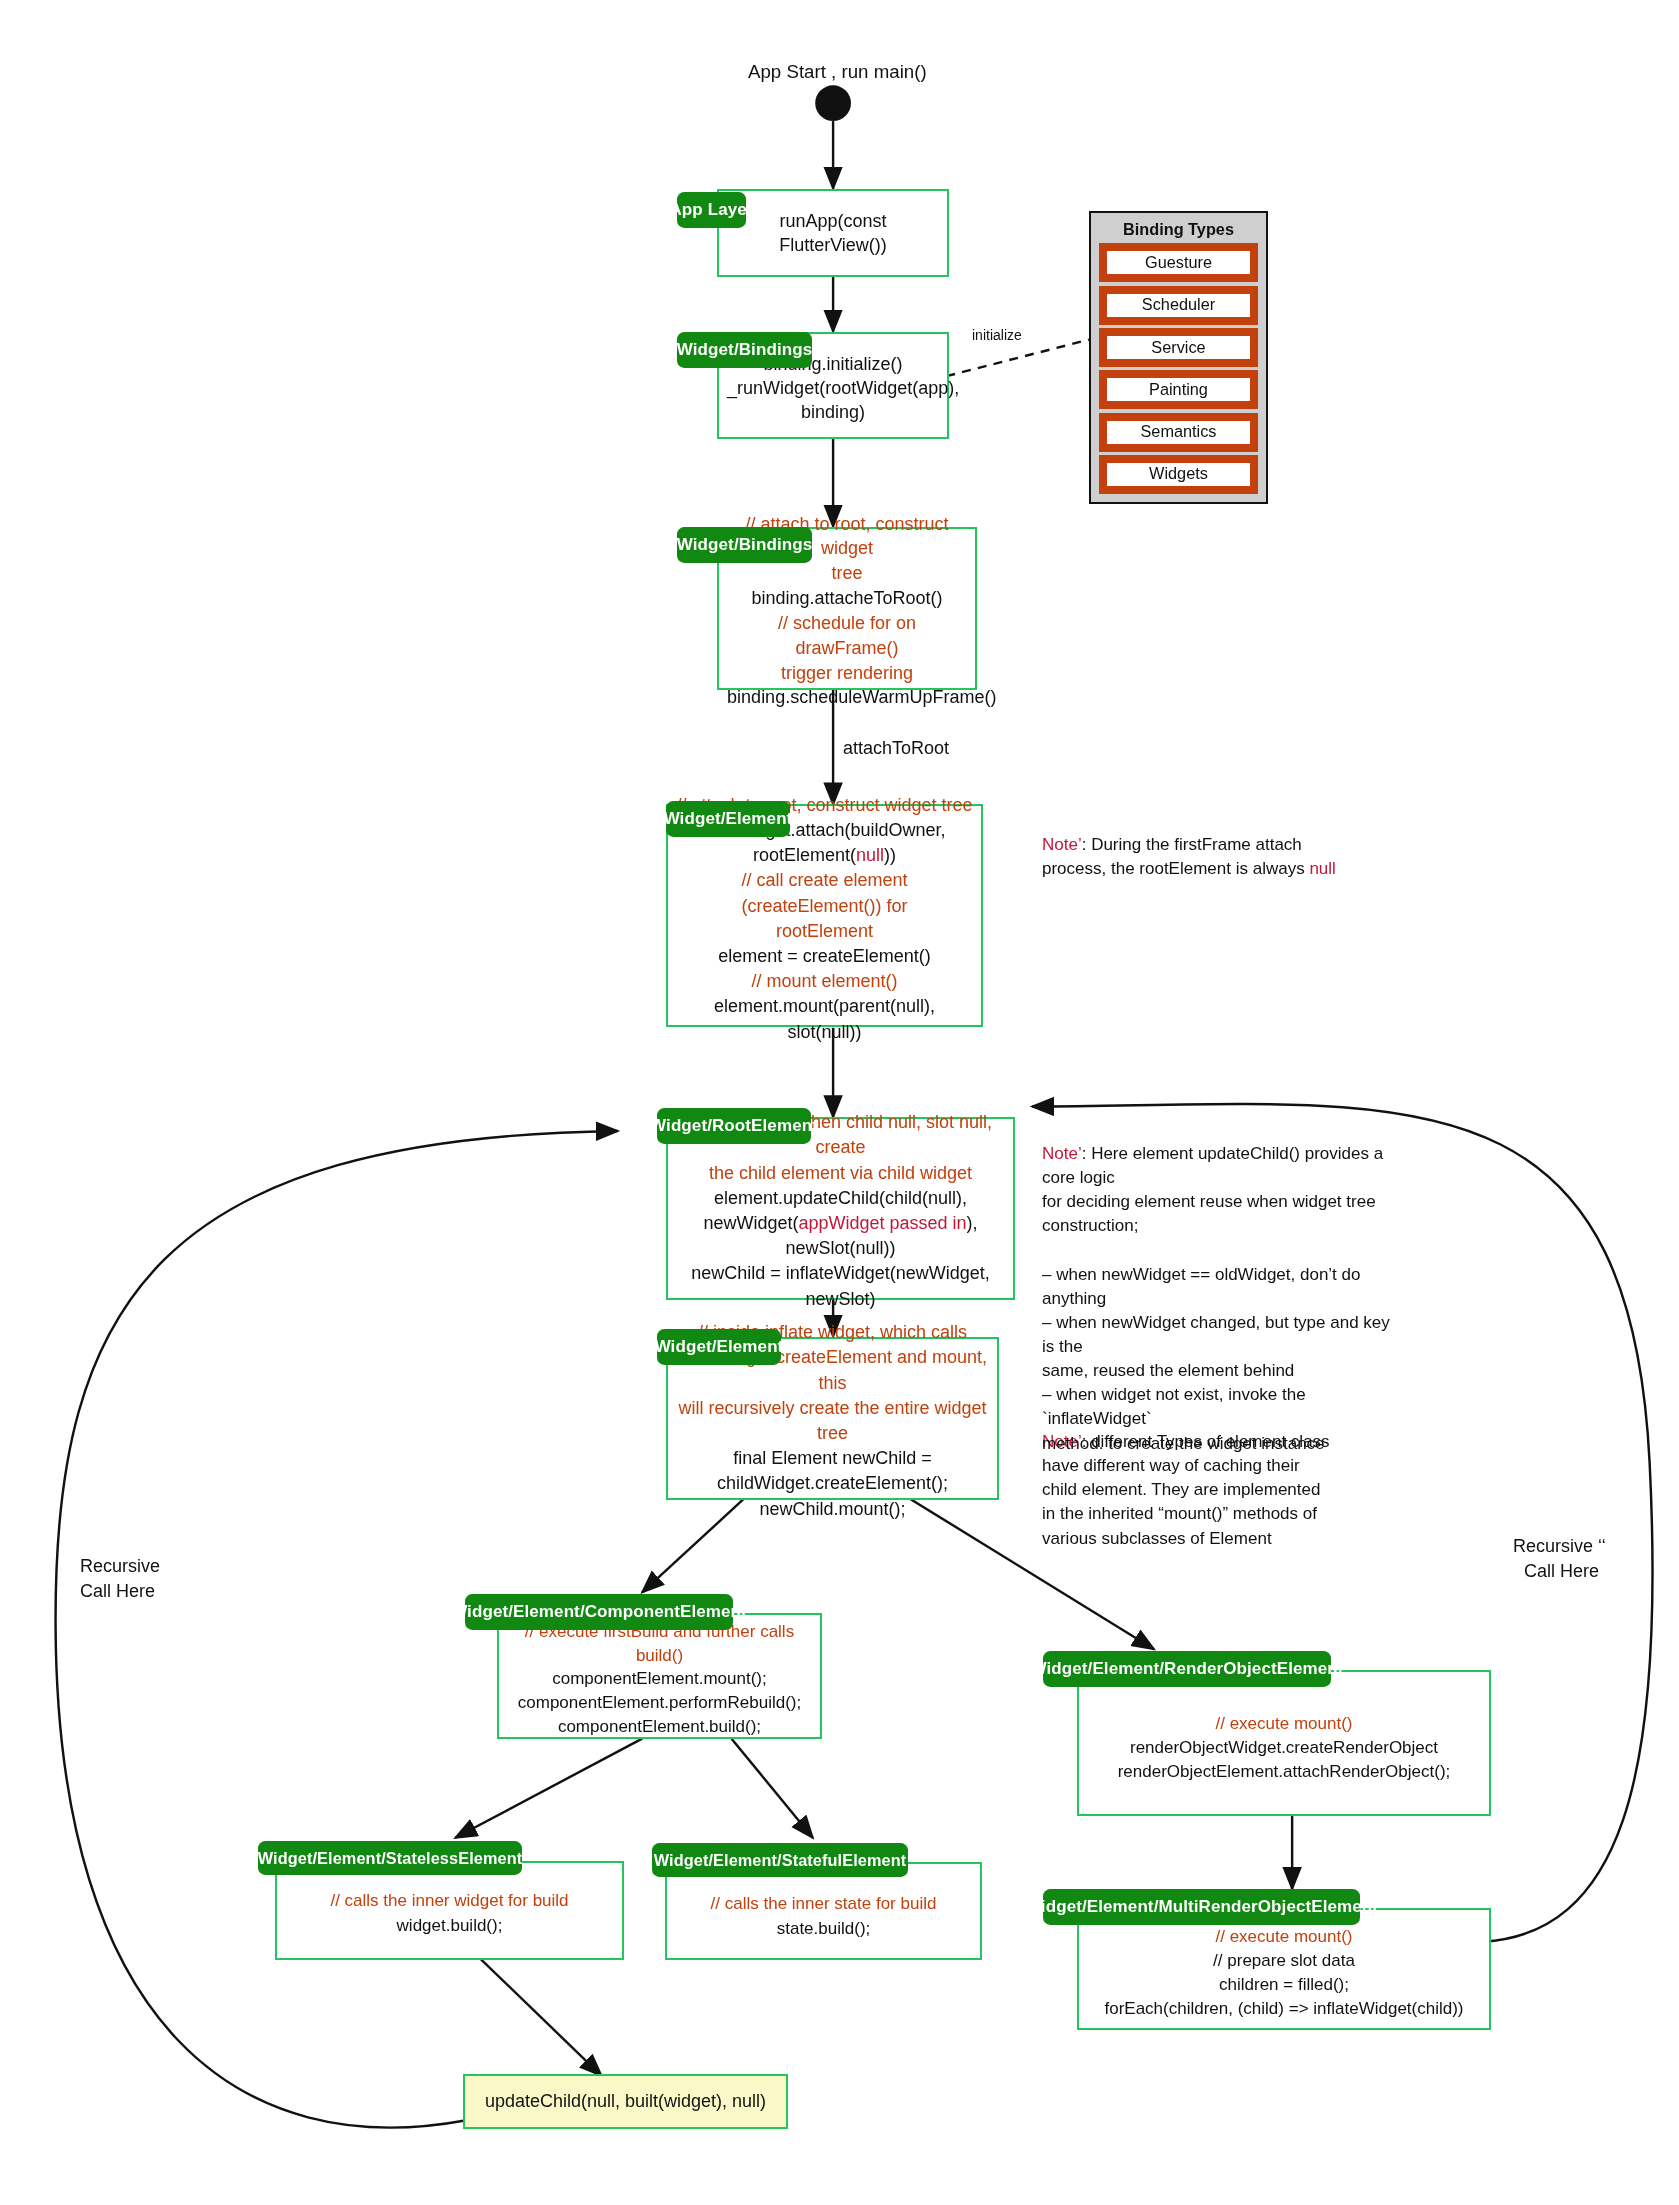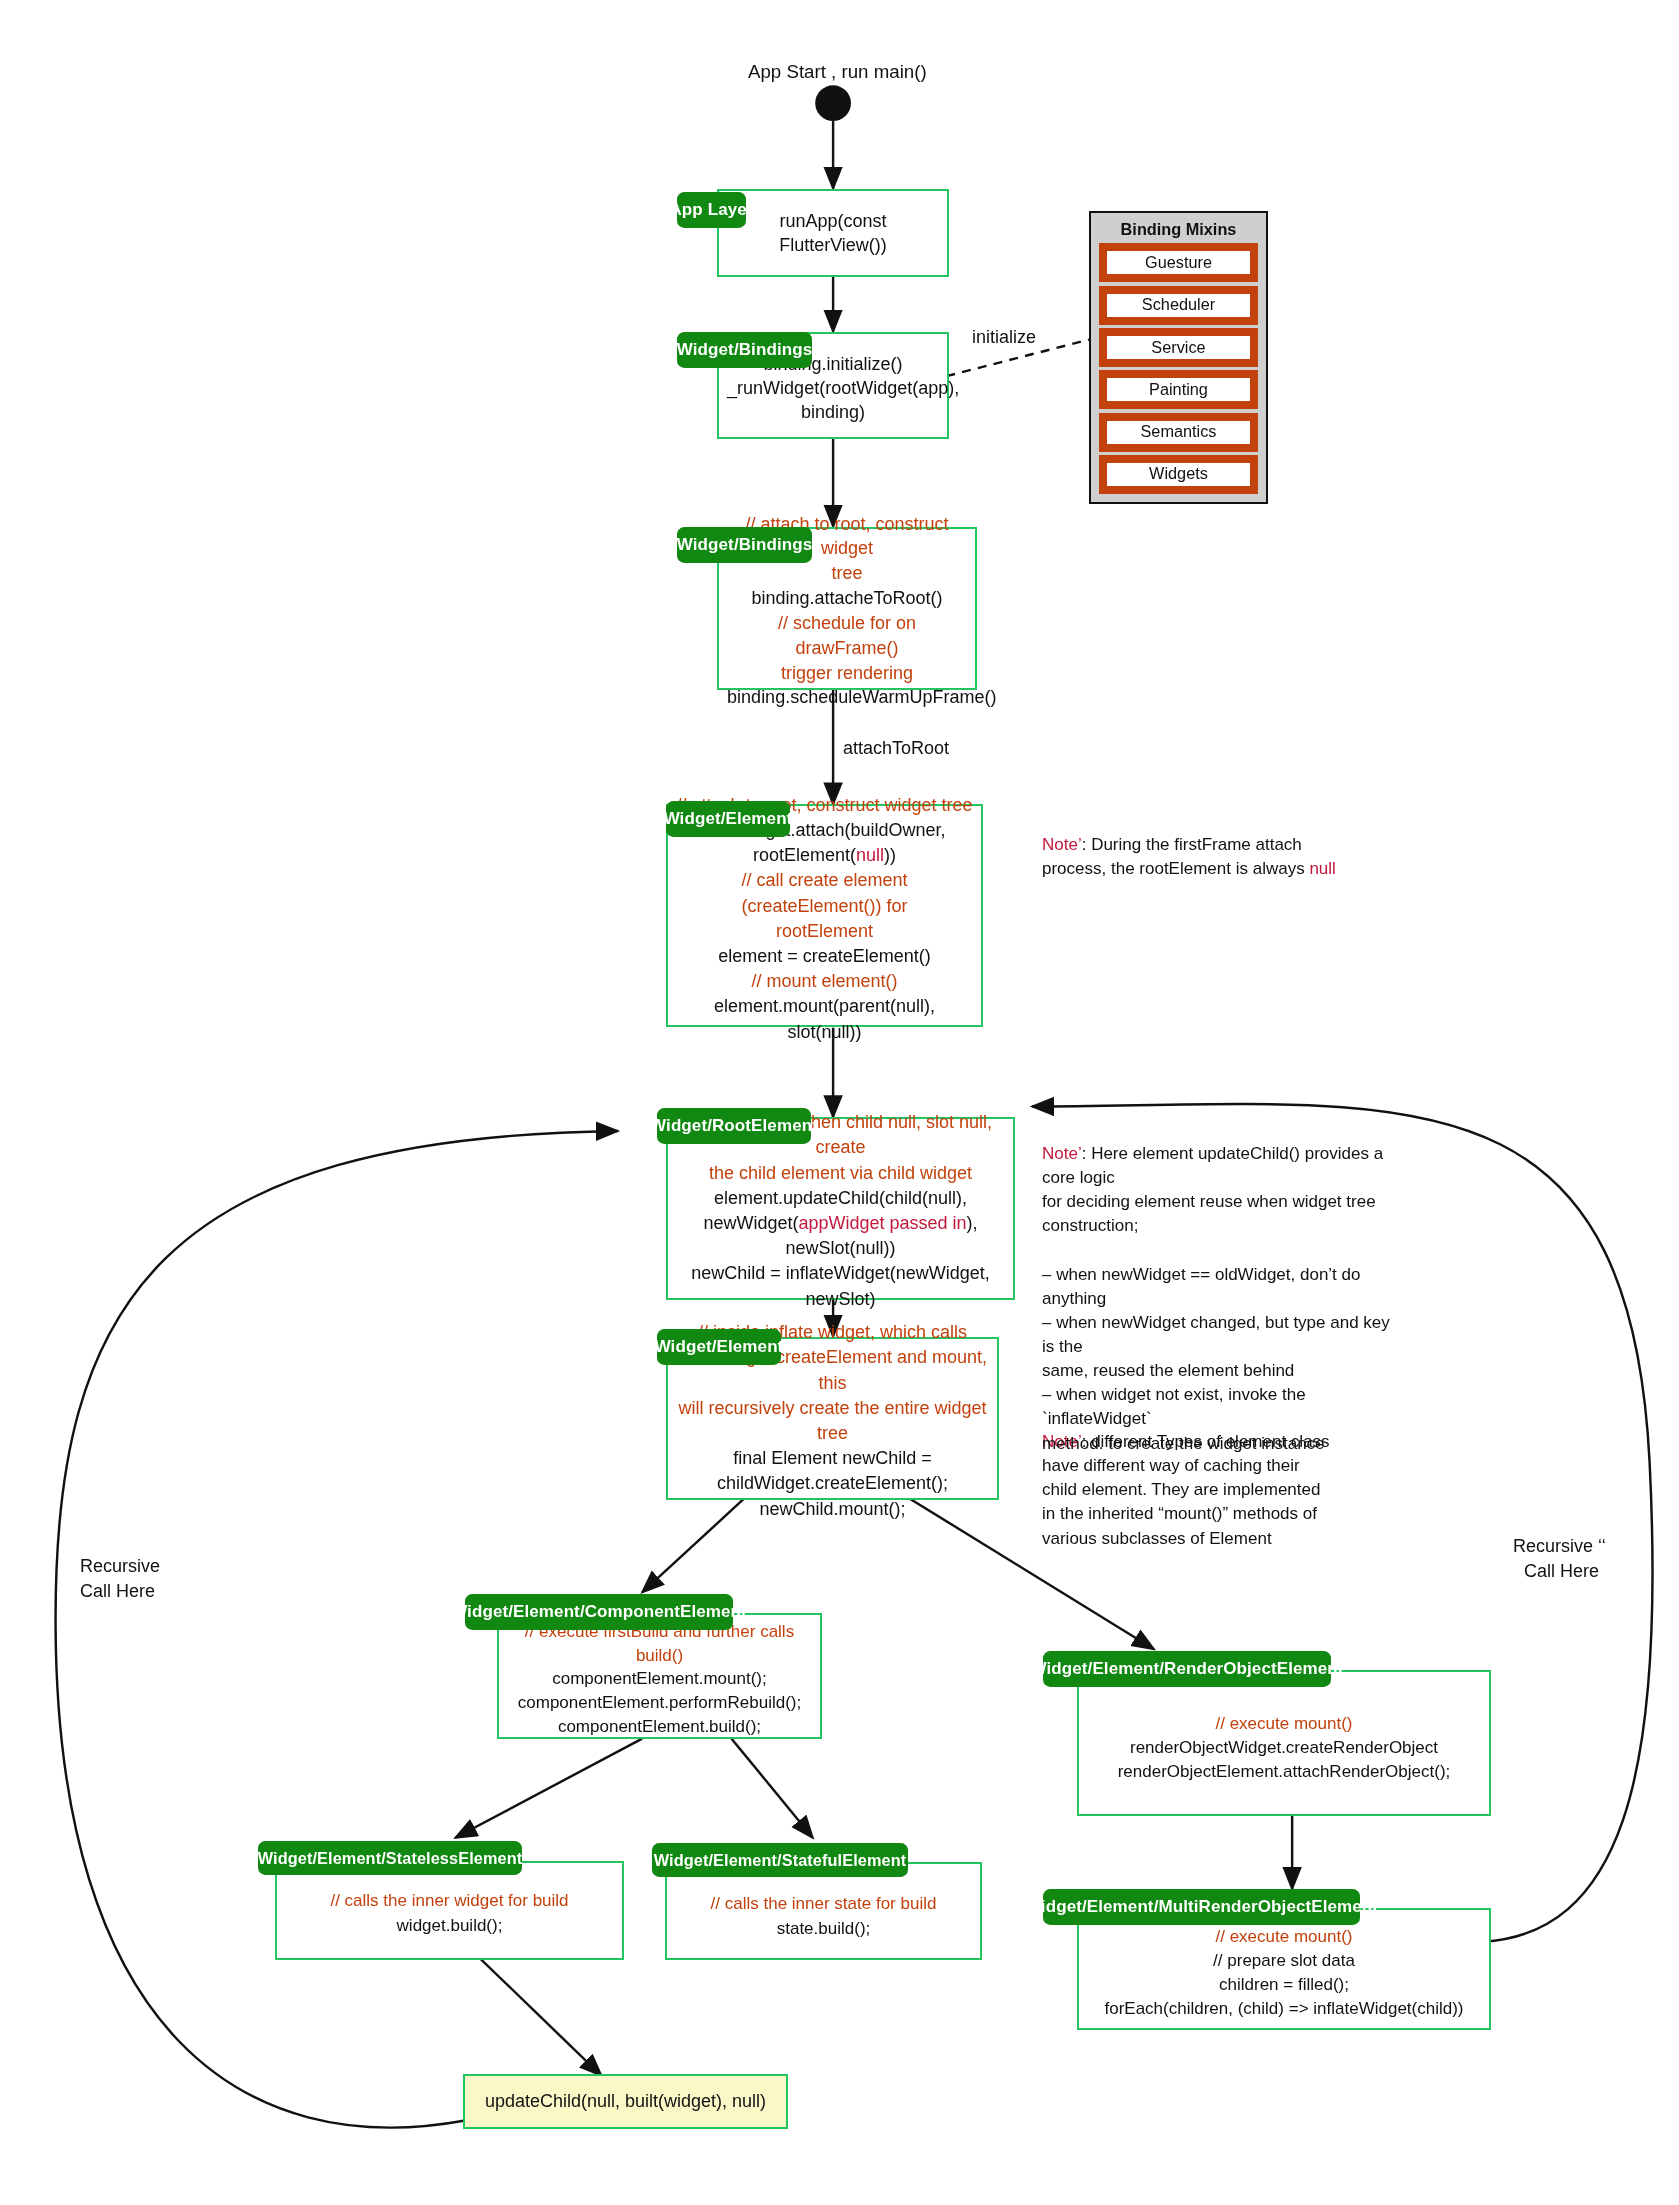--- a/index.html
+++ b/index.html
@@ -86,31 +86,31 @@
 
       <path d="M572,2610 C300,2660 70,2500 68,2000 C66,1600 200,1400 760,1392" marker-end="url(#arrow)"></path>
 
       <path d="M1825,2390 C1990,2380 2050,2200 2030,1800 C2005,1300 1720,1360 1270,1362" marker-end="url(#arrow)"></path>
 
       <path d="M1018,1972 L1018,1972"></path>
     </g>
   </svg>
 
   <div class="mixpanel" style="left:1089px; top:211px; width:179px; font-size:16.3px;">
-    <div class="mixtitle">Binding Mixins</div>
+    <div class="mixtitle">Binding Types</div>
     <div class="mixrow">Guesture</div>
     <div class="mixrow">Scheduler</div>
     <div class="mixrow">Service</div>
     <div class="mixrow">Painting</div>
     <div class="mixrow">Semantics</div>
     <div class="mixrow">Widgets</div>
   </div>
 
   <div class="edgelabel" style="left:748px; top:61px; font-size:18.7px;">App Start , run main()</div>
-  <div class="edgelabel" style="left:972px; top:327px; font-size:18px;">initialize</div>
+  <div class="edgelabel" style="left:972px; top:327px; font-size:14px;">initialize</div>
   <div class="edgelabel" style="left:843px; top:738px; font-size:18px;">attachToRoot</div>
   <div class="edgelabel" style="left:80px; top:1556px; font-size:18px;">Recursive</div>
   <div class="edgelabel" style="left:80px; top:1581px; font-size:18px;">Call Here</div>
   <div class="edgelabel" style="left:1513px; top:1536px; font-size:18px;">Recursive ‘‘</div>
   <div class="edgelabel" style="left:1524px; top:1561px; font-size:18px;">Call Here</div>
 
   <div class="box" style="left:717px; top:189px; width:232px; height:88px;">
     <div class="box-inner" style="font-size:18px; line-height:1.35;">
       <span class="codeline">runApp(const FlutterView())</span>
     </div>

